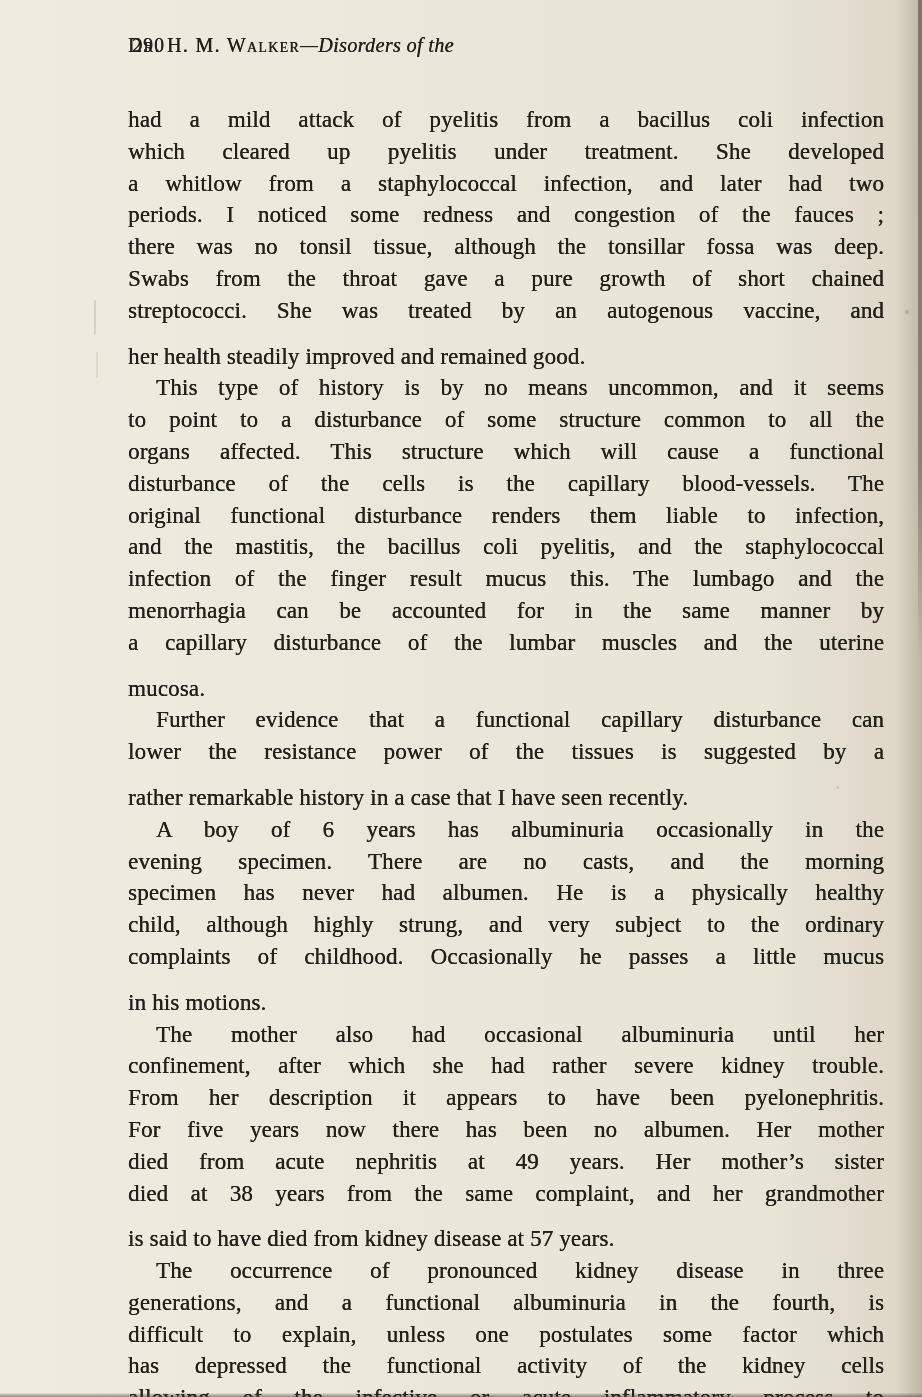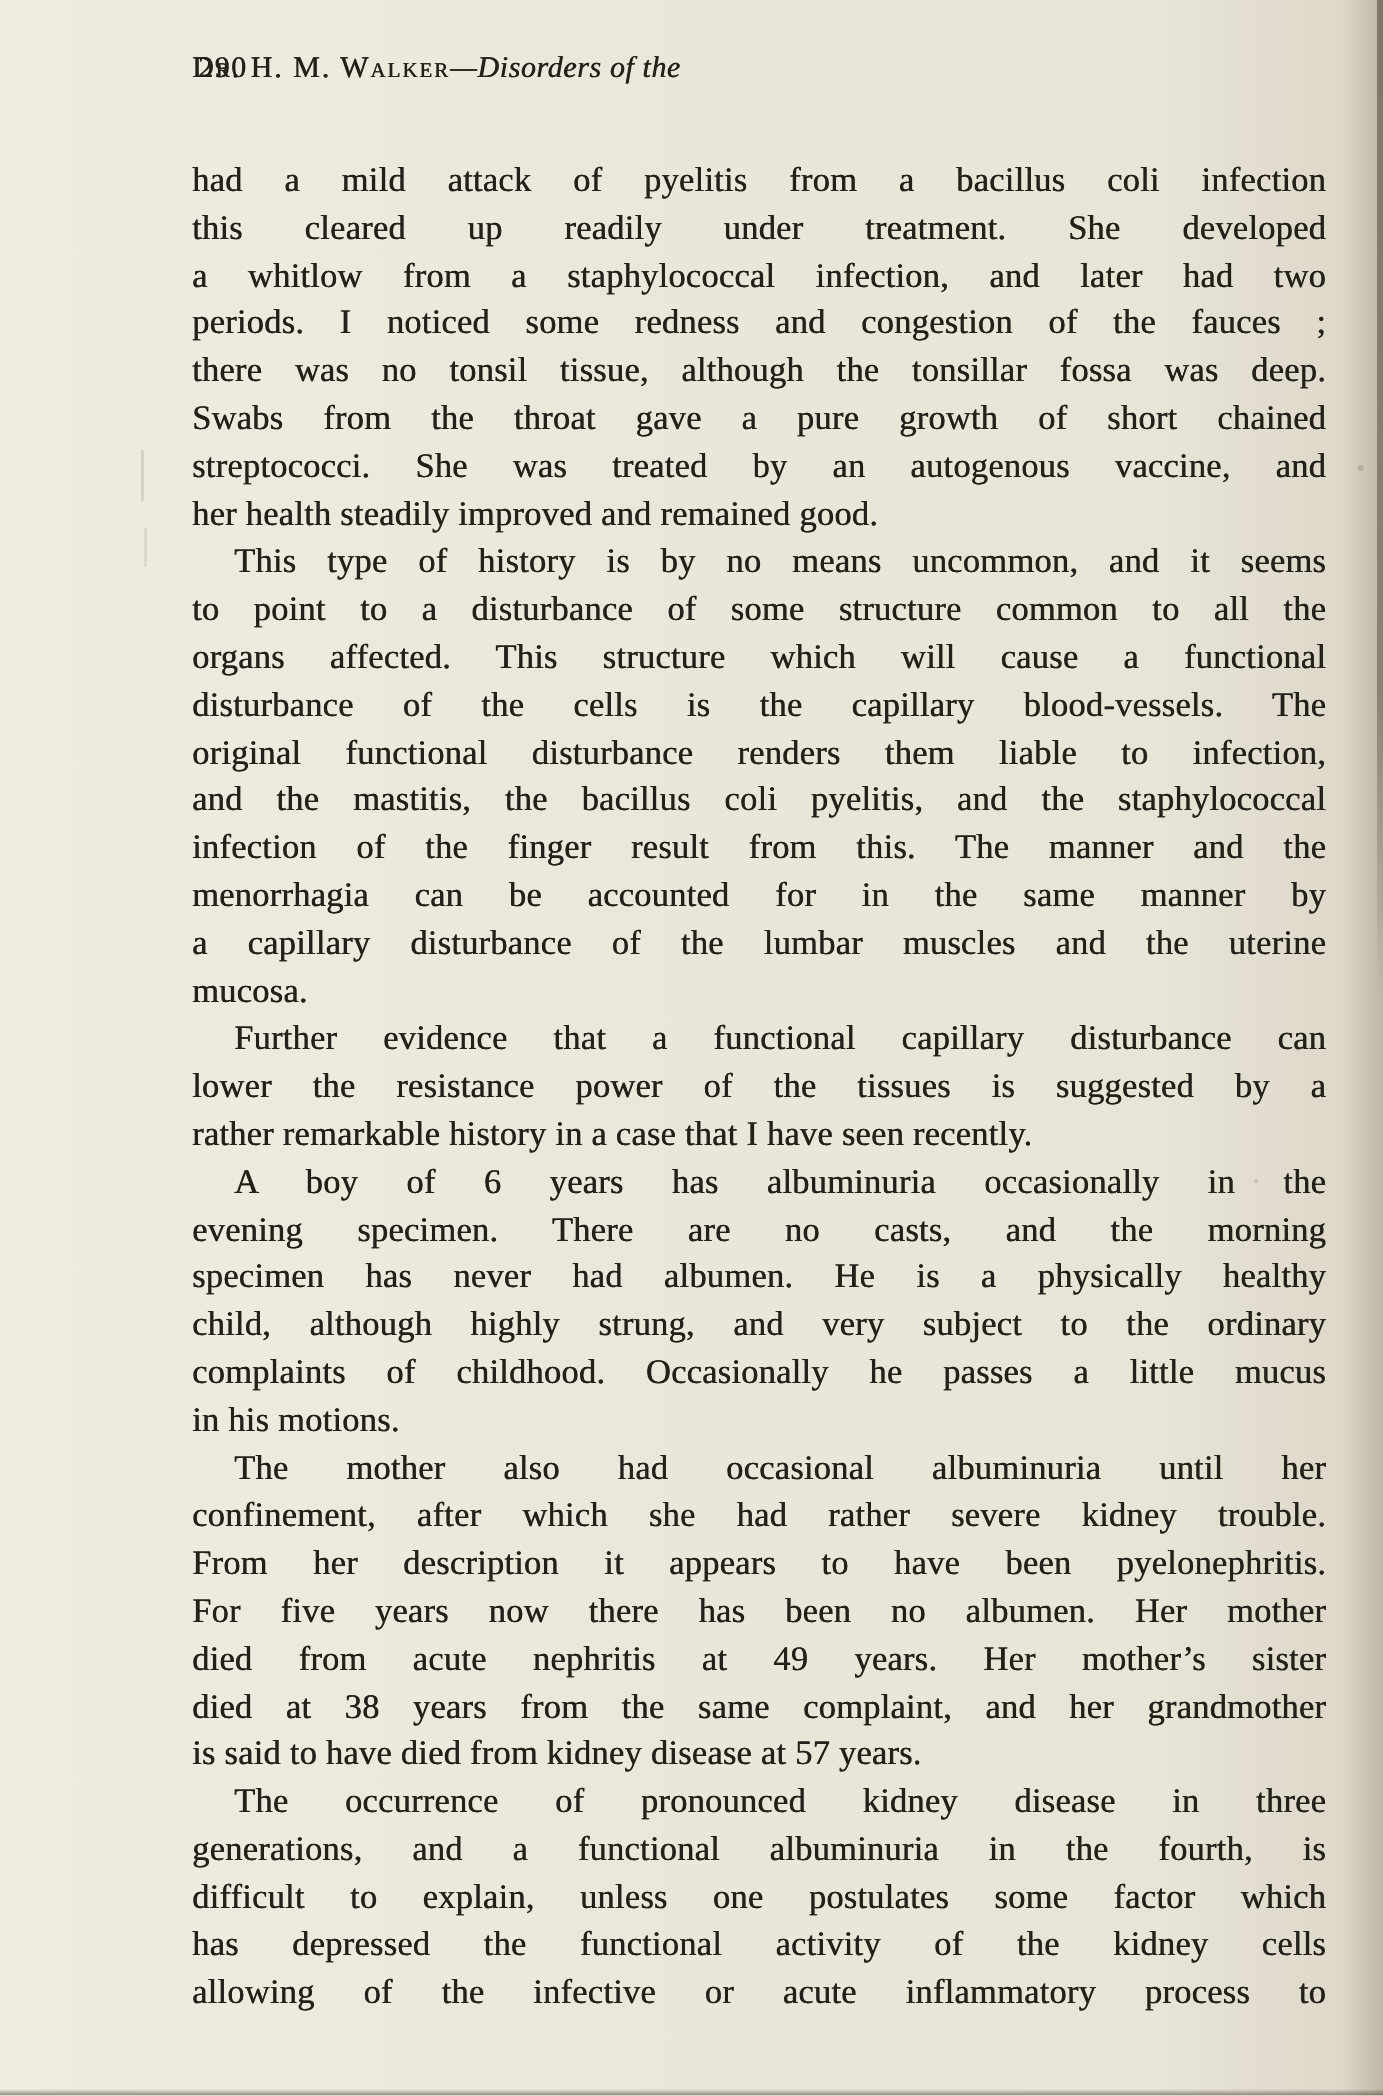--- a/index.html
+++ b/index.html
@@ -41,21 +41,21 @@
   .line{
     font-size:23px;
     line-height:31.8px;
     height:31.8px;
     text-align:justify;
     text-align-last:justify;
     white-space:normal;
     letter-spacing:0.15px;
     text-shadow:0.3px 0 0 currentColor;
   }
-  .line.last{text-align-last:left;}
+  .line.last{text-align-last:left;margin-top:14px;}
   .line.indent{text-indent:28px;}
   
   .edge-right{
     position:absolute;top:0;right:0;width:4px;height:660px;
     background:linear-gradient(180deg, rgba(72,64,52,0.55) 0%, rgba(72,64,52,0.45) 70%, rgba(72,64,52,0) 100%);
   }
   .edge-right-soft{
     position:absolute;top:0;right:0;width:26px;height:100%;
     background:linear-gradient(270deg, rgba(120,110,92,0.18), rgba(120,110,92,0));
   }
@@ -77,36 +77,36 @@
   <div class="header">
     <span class="page-number">290</span>
     <div class="running-title">
       <span class="running-author">Dr. H. M. Walker</span><span class="running-work">—Disorders of the</span>
     </div>
   </div>
 
   <div class="page-body">
       <div class="para">
         <div class="line">had a mild attack of pyelitis from a bacillus coli infection</div>
-        <div class="line">this cleared up readily under treatment.  She developed</div>
+        <div class="line">which cleared up pyelitis under treatment.  She developed</div>
         <div class="line">a whitlow from a staphylococcal infection, and later had two</div>
         <div class="line">periods.  I noticed some redness and congestion of the fauces ;</div>
         <div class="line">there was no tonsil tissue, although the tonsillar fossa was deep.</div>
         <div class="line">Swabs from the throat gave a pure growth of short chained</div>
         <div class="line">streptococci.  She was treated by an autogenous vaccine, and</div>
         <div class="line last">her health steadily improved and remained good.</div>
       </div>
       <div class="para">
         <div class="line indent">This type of history is by no means uncommon, and it seems</div>
         <div class="line">to point to a disturbance of some structure common to all the</div>
         <div class="line">organs affected.  This structure which will cause a functional</div>
         <div class="line">disturbance of the cells is the capillary blood-vessels.  The</div>
         <div class="line">original functional disturbance renders them liable to infection,</div>
         <div class="line">and the mastitis, the bacillus coli pyelitis, and the staphylococcal</div>
-        <div class="line">infection of the finger result from this.  The manner and the</div>
+        <div class="line">infection of the finger result mucus this.  The lumbago and the</div>
         <div class="line">menorrhagia can be accounted for in the same manner by</div>
         <div class="line">a capillary disturbance of the lumbar muscles and the uterine</div>
         <div class="line last">mucosa.</div>
       </div>
       <div class="para">
         <div class="line indent">Further evidence that a functional capillary disturbance can</div>
         <div class="line">lower the resistance power of the tissues is suggested by a</div>
         <div class="line last">rather remarkable history in a case that I have seen recently.</div>
       </div>
       <div class="para">

